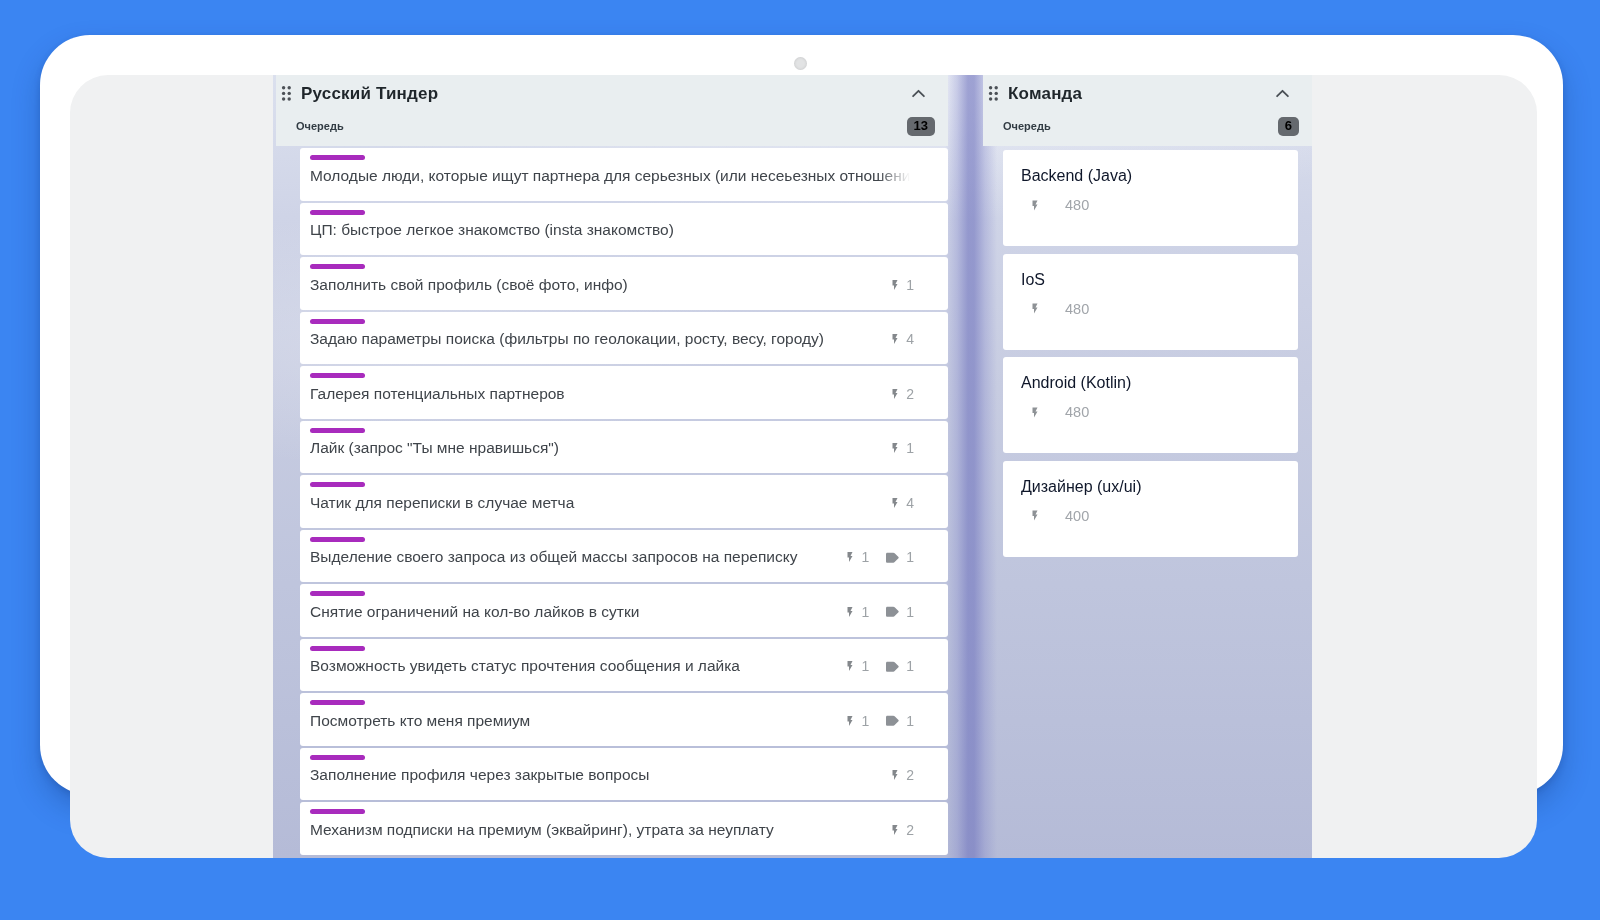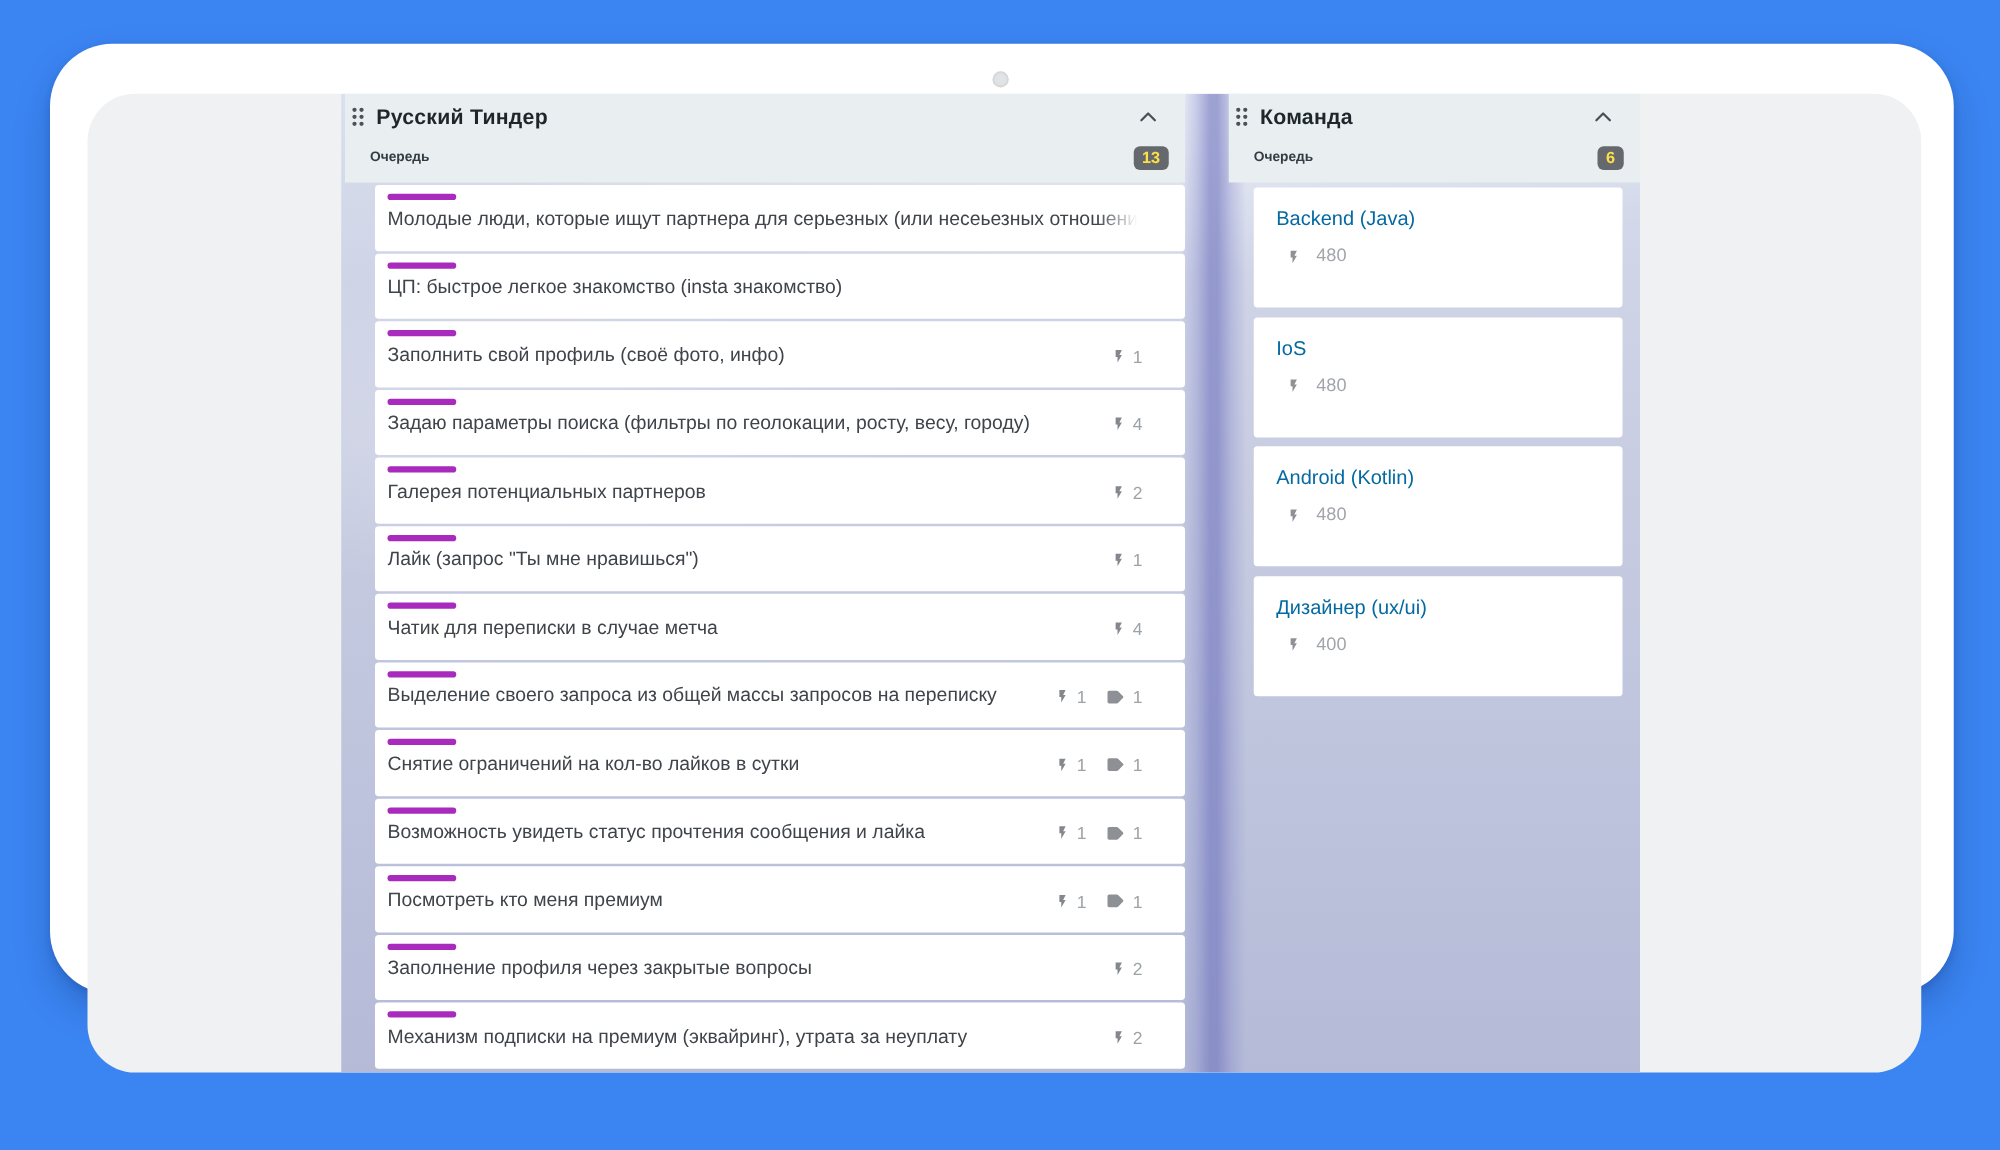--- a/index.html
+++ b/index.html
@@ -45,21 +45,21 @@
   .lane-header{height:71px;background:#e9eef0;display:flex;flex-direction:column;}
   .hrow1{height:37px;display:flex;align-items:center;gap:9px;padding:0 22px 0 5px;}
   .hrow2{height:34px;display:flex;align-items:center;padding:0 13px 0 20px;margin-top:-3px;}
   .lane-title{font-size:17px;font-weight:700;color:#1f262b;letter-spacing:.2px;white-space:nowrap;}
   .lane-label{font-size:11px;font-weight:700;color:#323c44;}
   .chev{margin-left:auto;display:flex;align-items:center;cursor:pointer;}
   .i-chev{width:15px;height:9px;}
   .i-grip{width:11px;height:17px;flex:0 0 auto;}
   .i-grip circle{fill:#4c5157;}
   .badge{
-    margin-left:auto;background:#65696e;color:#fde047;font-size:13px;font-weight:700;
+    margin-left:auto;background:#65696e;color:#000000;font-size:13px;font-weight:700;
     border-radius:5px;padding:2px 7px 3px;line-height:14px;
   }
   
   .cards-left{position:absolute;left:230px;top:73px;width:648px;display:flex;flex-direction:column;gap:2px;}
   .lcard{
     background:#ffffff;height:52.5px;border-radius:3px;position:relative;
     box-sizing:border-box;padding:0 34px 0 10px;display:flex;align-items:center;
   }
   .clabel{position:absolute;top:7px;left:10px;width:55px;height:5px;border-radius:3px;background:#a82bbd;}
   .ltitle{
@@ -73,22 +73,22 @@
   .badges{display:flex;align-items:center;gap:15px;margin-left:8px;padding-top:3px;flex:0 0 auto;}
   .metric{display:flex;align-items:center;gap:5px;font-size:14px;color:#9da2a6;}
   .i-bolt{width:12px;height:14px;fill:#84888c;}
   .i-tag{width:17px;height:13px;fill:#8d9196;}
   
   .cards-right{position:absolute;left:933px;top:75px;width:295px;display:flex;flex-direction:column;gap:7.5px;}
   .rcard{
     background:#ffffff;height:96px;border-radius:3px;box-sizing:border-box;
     padding:17px 14px 0 18px;
   }
-  .rtitle{font-size:16px;color:#0369a1;}
-  .reffort{margin-top:12px;margin-left:8px;display:flex;align-items:center;gap:12px;font-size:14.5px;color:#a1a5aa;}
+  .rtitle{font-size:16px;color:#0f172a;}
+  .reffort{margin-top:12px;margin-left:8px;display:flex;align-items:center;gap:24px;font-size:14.5px;color:#a1a5aa;}
   .reffort .i-bolt{width:12px;height:15px;fill:#8e9296;}
 </style>
 </head>
 <body>
 
 <div class="frame">
   <div class="camera"></div>
   <div class="screen">
     <div class="board-bg"></div>
 

